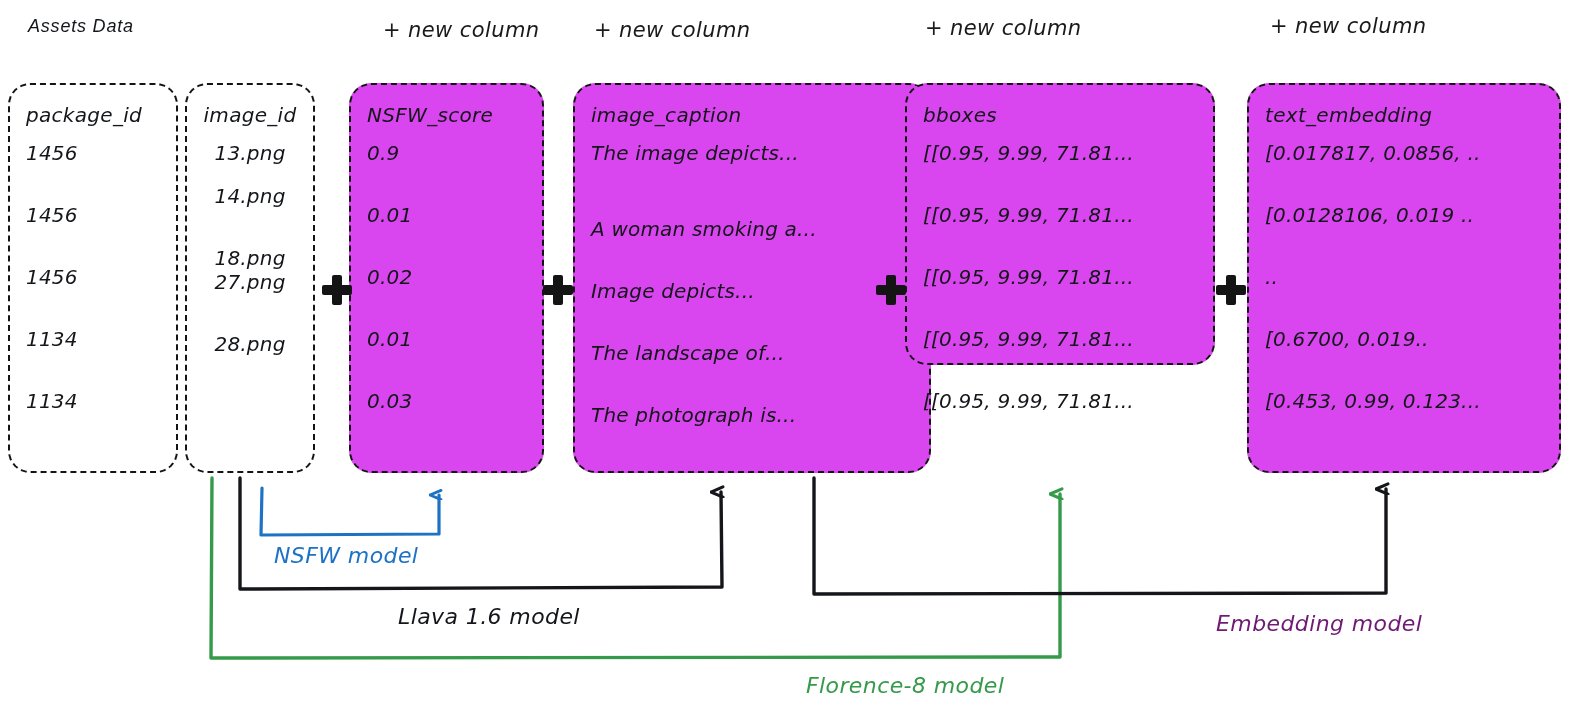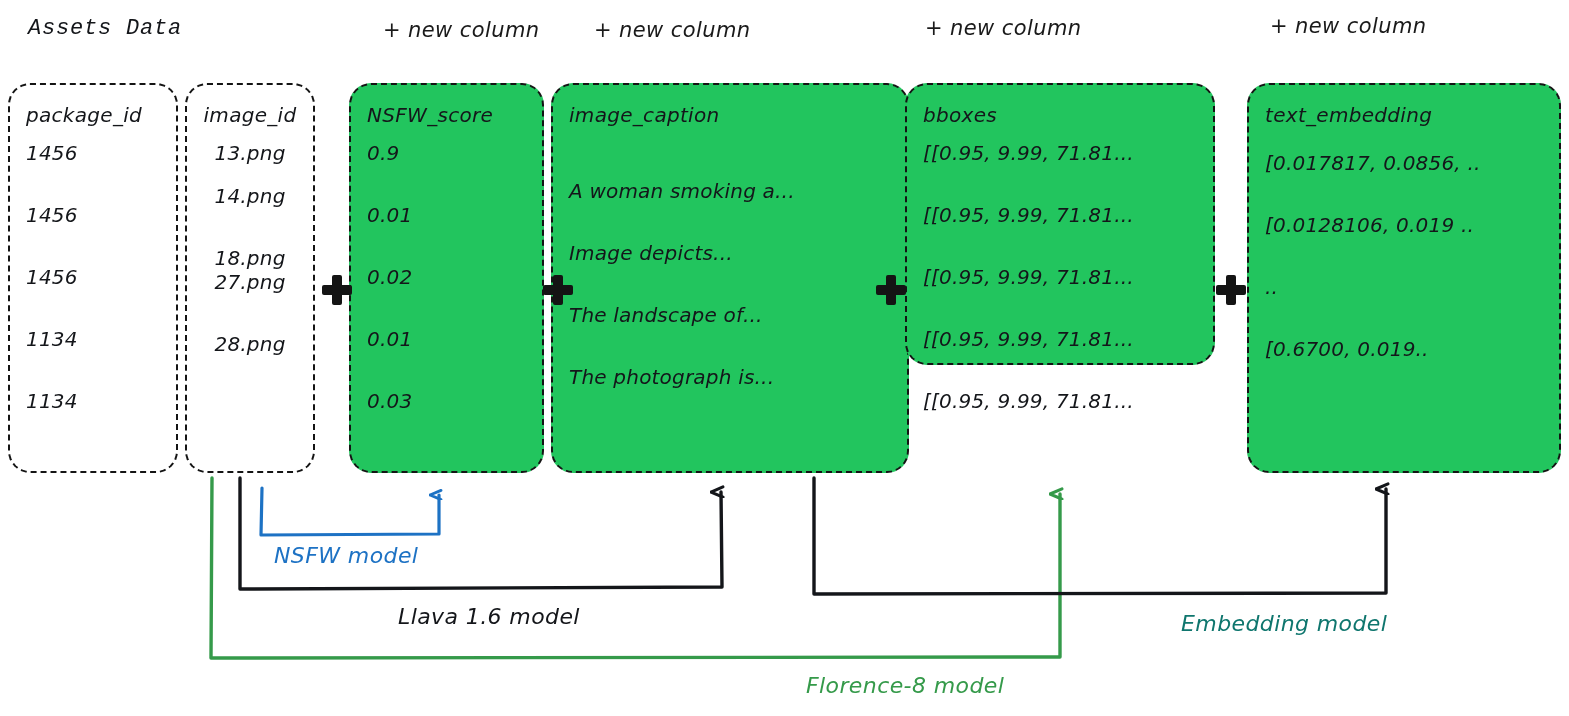--- a/index.html
+++ b/index.html
@@ -17,37 +17,37 @@
     font-family: "DejaVu Sans", sans-serif;
     font-size: 21px;
     font-style: italic;
     color: #1a1a1a;
     white-space: nowrap;
     letter-spacing: .4px;
   }
   .assets-title {
     position: absolute;
     left: 28px; top: 16px;
-    font-family: Liberation Mono, monospace;
-    font-size: 22px;
+    font-family: Liberation Sans, sans-serif;
+    font-size: 18px;
     font-style: italic;
     color: #14161a;
     letter-spacing: .8px;
     white-space: nowrap;
   }
 
   
   .col {
     position: absolute;
     border: 2.6px dashed #141414;
     border-radius: 22px;
     background: #ffffff;
     padding: 18px 16px 0 16px;
   }
-  .col.tinted { background: #22c55e; }
+  .col.tinted { background: #d946ef; }
 
   .col-header {
     font-family: "DejaVu Sans", sans-serif;
     font-size: 20px;
     font-style: italic;
     color: #14161a;
     white-space: nowrap;
     letter-spacing: .3px;
     margin-bottom: 10px;
   }
@@ -120,41 +120,43 @@
         <div class="cell" style="margin-top: 38px;">28.png</div>
       </div>
       <div class="col tinted" style="left: 349px; top: 83px; width: 195px; height: 390px;">
         <div class="col-header">NSFW_score</div>
         <div class="cell" style="margin-top: 14px;">0.9</div>
         <div class="cell" style="margin-top: 38px;">0.01</div>
         <div class="cell" style="margin-top: 38px;">0.02</div>
         <div class="cell" style="margin-top: 38px;">0.01</div>
         <div class="cell" style="margin-top: 38px;">0.03</div>
       </div>
-      <div class="col tinted" style="left: 551px; top: 83px; width: 358px; height: 390px;">
+      <div class="col tinted" style="left: 573px; top: 83px; width: 358px; height: 390px;">
         <div class="col-header">image_caption</div>
+        <div class="cell" style="margin-top: 14px;">The image depicts...</div>
         <div class="cell" style="margin-top: 52px;">A woman smoking a...</div>
         <div class="cell" style="margin-top: 38px;">Image depicts...</div>
         <div class="cell" style="margin-top: 38px;">The landscape of...</div>
         <div class="cell" style="margin-top: 38px;">The photograph is...</div>
       </div>
       <div class="col tinted" style="left: 905px; top: 83px; width: 310px; height: 282px;">
         <div class="col-header">bboxes</div>
         <div class="cell" style="margin-top: 14px;">[[0.95, 9.99, 71.81...</div>
         <div class="cell" style="margin-top: 38px;">[[0.95, 9.99, 71.81...</div>
         <div class="cell" style="margin-top: 38px;">[[0.95, 9.99, 71.81...</div>
         <div class="cell" style="margin-top: 38px;">[[0.95, 9.99, 71.81...</div>
         <div class="cell" style="margin-top: 38px;">[[0.95, 9.99, 71.81...</div>
       </div>
       <div class="col tinted" style="left: 1247px; top: 83px; width: 314px; height: 390px;">
         <div class="col-header">text_embedding</div>
-        <div class="cell" style="margin-top: 24px;">[0.017817, 0.0856, ..</div>
+        <div class="cell" style="margin-top: 14px;">[0.017817, 0.0856, ..</div>
         <div class="cell" style="margin-top: 38px;">[0.0128106, 0.019 ..</div>
         <div class="cell" style="margin-top: 38px;">..</div>
         <div class="cell" style="margin-top: 38px;">[0.6700, 0.019..</div>
+        <div class="cell" style="margin-top: 38px;">[0.453, 0.99, 0.123...</div>
       </div>
     </div>
 
   <div id="plus-group">
       <div class="plus" style="left: 322px; top: 275px;"></div>
       <div class="plus" style="left: 543px; top: 275px;"></div>
       <div class="plus" style="left: 876px; top: 275px;"></div>
       <div class="plus" style="left: 1216px; top: 275px;"></div>
     </div>
 
@@ -176,17 +178,17 @@
     <path d="M240,478 L240,589 L722,587 L721,492" fill="none" stroke="#14161a" stroke-width="3.4" stroke-linecap="round" stroke-linejoin="round" marker-end="url(#ah-black)"></path>
 
     <path d="M262,488 L261,535 L439,534 L439,495" fill="none" stroke="#1d72c4" stroke-width="3.2" stroke-linecap="round" stroke-linejoin="round" marker-end="url(#ah-blue)"></path>
 
     <path d="M814,478 L814,594 L1386,593 L1386,489" fill="none" stroke="#14161a" stroke-width="3.4" stroke-linecap="round" stroke-linejoin="round" marker-end="url(#ah-black)"></path>
   </svg>
 
   <div id="model-labels">
       <div class="model-label" style="left: 274px; top: 543px; color: rgb(29, 114, 196);">NSFW model</div>
       <div class="model-label" style="left: 398px; top: 604px; color: rgb(20, 22, 26);">Llava 1.6 model</div>
-      <div class="model-label" style="left: 1181px; top: 611px; color: #0f766e;">Embedding model</div>
+      <div class="model-label" style="left: 1216px; top: 611px; color: #701a75;">Embedding model</div>
       <div class="model-label" style="left: 806px; top: 673px; color: rgb(53, 154, 74);">Florence-8 model</div>
     </div>
 
 </div>
 
 </body></html>

